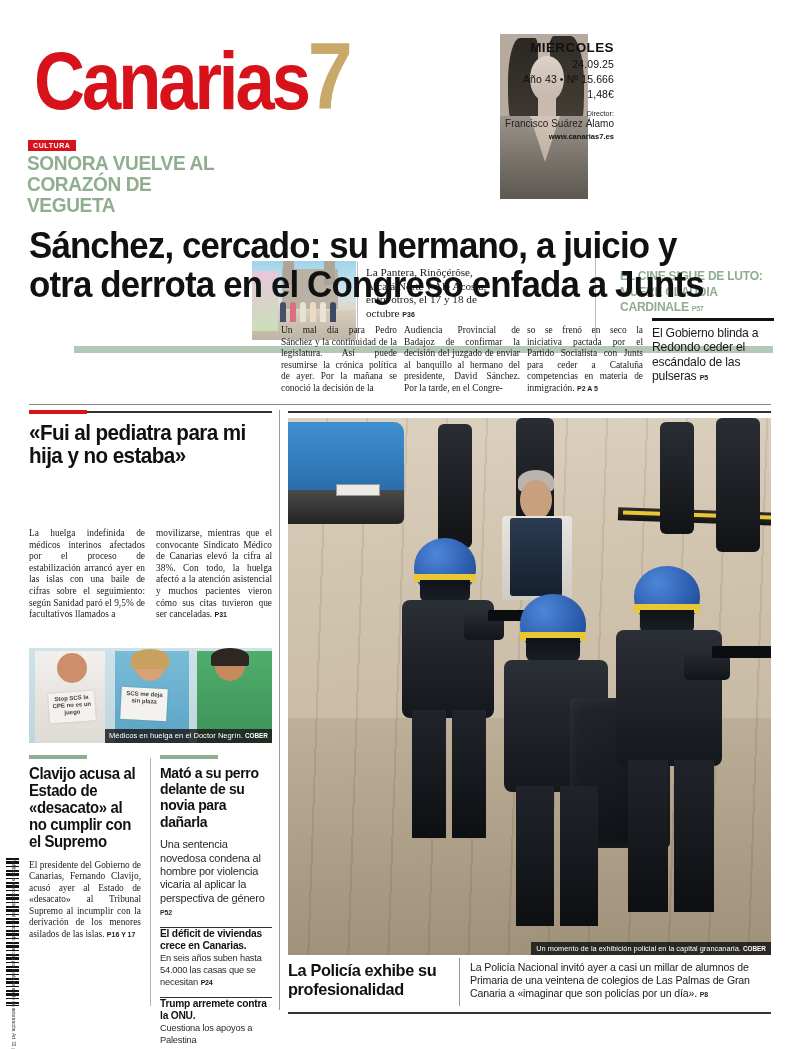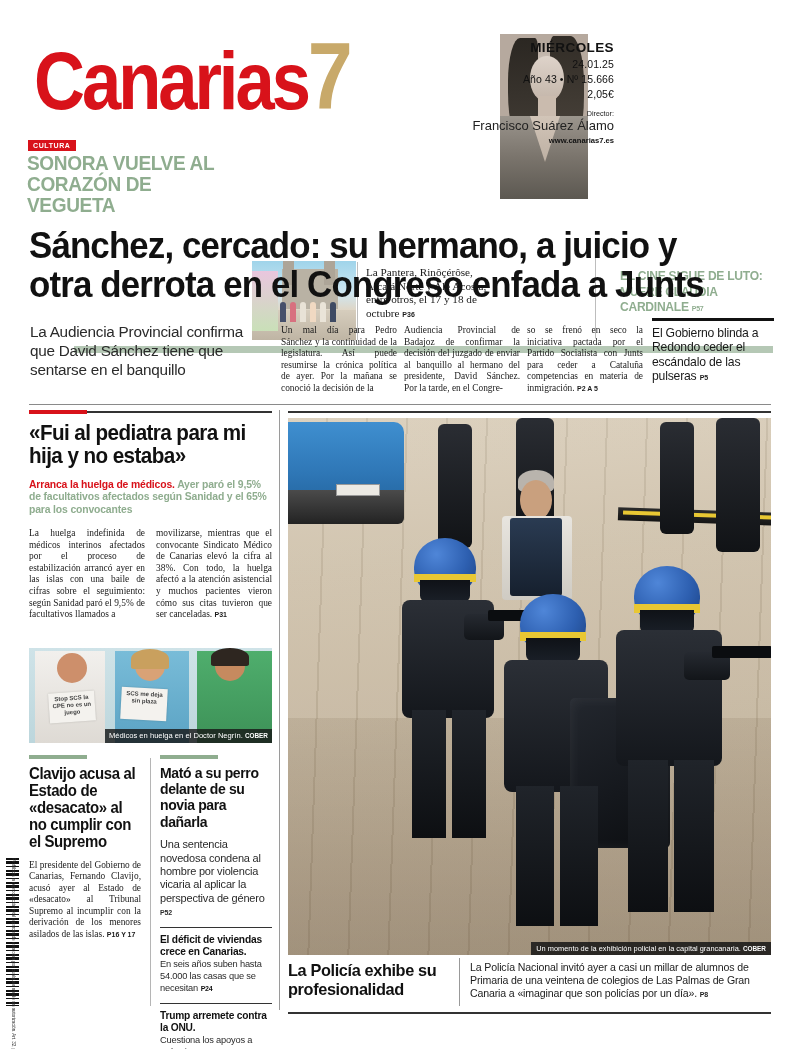--- a/index.html
+++ b/index.html
@@ -23,21 +23,21 @@
   .logo-canarias { color:#d8121a; }
   .logo-seven { color:#c8a96a; font-size:94px; letter-spacing:-4px; }
 
   .dateblock {
     position:absolute; right:18px; top:40px; width:168px;
     text-align:right; color:#111;
   }
   .dateblock .dow { font-weight:bold; font-size:13.5px; letter-spacing:.4px; }
   .dateblock .ln { font-size:10.5px; margin-top:3px; letter-spacing:.1px; }
   .dateblock .dir-label { font-size:7.2px; margin-top:9px; color:#222; }
-  .dateblock .dir-name { font-size:13px; color:#222; }
+  .dateblock .dir-name { font-size:10px; color:#222; }
   .dateblock .site { font-size:7.6px; font-weight:bold; margin-top:3px; color:#111; }
 
   
   .portrait {
     position:absolute; left:500px; top:34px; width:88px; height:165px;
     background:
       radial-gradient(ellipse 26px 34px at 46px 46px, #e6ded8 0%, #cfc4bb 55%, #b6a99e 100%),
       linear-gradient(160deg,#8e8880 0%,#6d6760 40%,#56524c 100%);
     overflow:hidden;
   }
@@ -191,21 +191,21 @@
   }
   .bl-c1 .bl-head { font-size:15.6px; line-height:17.2px; }
   .bl-c2 .bl-head { font-size:14.6px; line-height:16.4px; }
   .bl-sub { margin-top:8px; font-size:11px; line-height:13.4px; color:#2a2a2a; letter-spacing:-.2px; }
   .bl-body {
     margin-top:9px; font-family:"Liberation Serif", serif;
     font-size:9.4px; line-height:11.5px; color:#1a1a1a; text-align:justify;
   }
   .bl-body .pg, .bl-sub .pg { font-family:"Liberation Sans",sans-serif; font-weight:bold; font-size:7px; }
 
-  .brief { margin-top:7px; padding-top:6px; border-top:1px solid #333; }
+  .brief { margin-top:7px; border-top:1px solid #333; }
   .brief .bt { font-weight:bold; font-size:10.2px; line-height:12.2px; color:#111; letter-spacing:-.2px; }
   .brief .bx { font-size:9.3px; line-height:11.2px; color:#2b2b2b; font-weight:normal; }
   .brief .pg { font-family:"Liberation Sans",sans-serif; font-weight:bold; font-size:7px; }
 
   
   .vsep { position:absolute; left:279px; top:410px; width:1px; height:600px; background:#9a9a9a; }
   .police-rule { position:absolute; left:288px; top:411px; width:483px; height:1.5px; background:#333; }
   .police-photo {
     position:absolute; left:288px; top:418px; width:483px; height:537px; overflow:hidden;
     background:linear-gradient(175deg,#d9cdb9 0%,#cdbfa8 28%,#c3b49c 58%,#b8a88f 100%);
@@ -284,23 +284,23 @@
       <div class="p-hair-l"></div>
         <div class="p-hair-r"></div>
       <div class="p-face"></div>
         <div class="p-neck"></div>
       <div class="p-body"></div>
         <div class="p-vneck"></div>
     </div>
 
     <div class="dateblock">
       <div class="dow">MIÉRCOLES</div>
-      <div class="ln">24.01.25</div>
+      <div class="ln">24.09.25</div>
       <div class="ln">Año 43 • Nº 15.666</div>
-      <div class="ln">2,05€</div>
+      <div class="ln">1,48€</div>
       <div class="dir-label">Director:</div>
       <div class="dir-name">Francisco Suárez Álamo</div>
       <div class="site">www.canarias7.es</div>
     </div>
   </div>
 
   <div class="banner">
     <div class="cultura-tag">CULTURA</div>
     <div class="sonora-head">SONORA VUELVE AL CORAZÓN DE VEGUETA</div>
 
@@ -323,40 +323,38 @@
     <div class="banner-div"></div>
     <div class="banner-col"><span>La Pantera, Rinôçérôse, Alcalá Norte y Ale Acosta, entre otros, el 17 y 18 de octubre</span> <span class="pg">P36</span></div>
     <div class="banner-div2"></div>
 
     <div class="cine-head"><span>EL CINE SIGUE DE LUTO: MUERE CLAUDIA CARDINALE</span> <span class="pg">P57</span></div>
 
     <div class="banner-rule"></div>
   </div>
 
   <div class="main-head">Sánchez, cercado: su hermano, a juicio y otra derrota en el Congreso enfada a Junts</div>
-  <div class="sub-head">La Audiencia Provincial confirma que David Sánchez tiene que sentarse en el banquillo</div>
 
   <div class="lead-col" id="lead-c1">Un mal día para Pedro Sánchez y la continuidad de la legislatura. Así puede resumirse la crónica política de ayer. Por la mañana se conoció la decisión de la</div>
   <div class="lead-col" id="lead-c2">Audiencia Provincial de Badajoz de confirmar la decisión del juzgado de enviar al banquillo al hermano del presidente, David Sánchez. Por la tarde, en el Congre-</div>
   <div class="lead-col" id="lead-c3"><span>so se frenó en seco la iniciativa pactada por el Partido Socialista con Junts para ceder a Cataluña competencias en materia de inmigración.</span> <span class="pg">P2 A 5</span></div>
 
   <div class="gov-box">
     <div class="rule"></div>
     <div class="txt"><span>El Gobierno blinda a Redondo ceder el escándalo de las pulseras</span> <span class="pg">P5</span></div>
   </div>
 
   <div class="rule-main"></div>
 
   <div class="left-col">
     <div class="red-rule-row">
       <div class="line"></div>
         <div class="tick"></div>
     </div>
     <div class="pedi-head">«Fui al pediatra para mi hija y no estaba»</div>
-    <div class="pedi-sub"><span class="lead-red">Arranca la huelga de médicos.</span><span class="rest"> Ayer paró el 9,5% de facultativos afectados según Sanidad y el 65% para los convocantes</span></div>
   </div>
 
   <div class="pedi-body">
     <div class="c">La huelga indefinida de médicos interinos afectados por el proceso de estabilización arrancó ayer en las islas con una baile de cifras sobre el seguimiento: según Sanidad paró el 9,5% de facultativos llamados a</div>
     <div class="c"><span>movilizarse, mientras que el convocante Sindicato Médico de Canarias elevó la cifra al 38%. Con todo, la huelga afectó a la atención asistencial y muchos pacientes vieron cómo sus citas tuvieron que ser canceladas.</span> <span class="pg">P31</span></div>
   </div>
 
   <div class="med-photo">
     <div class="mp-fig mp-f1">
         <div class="mp-f1h"></div>

